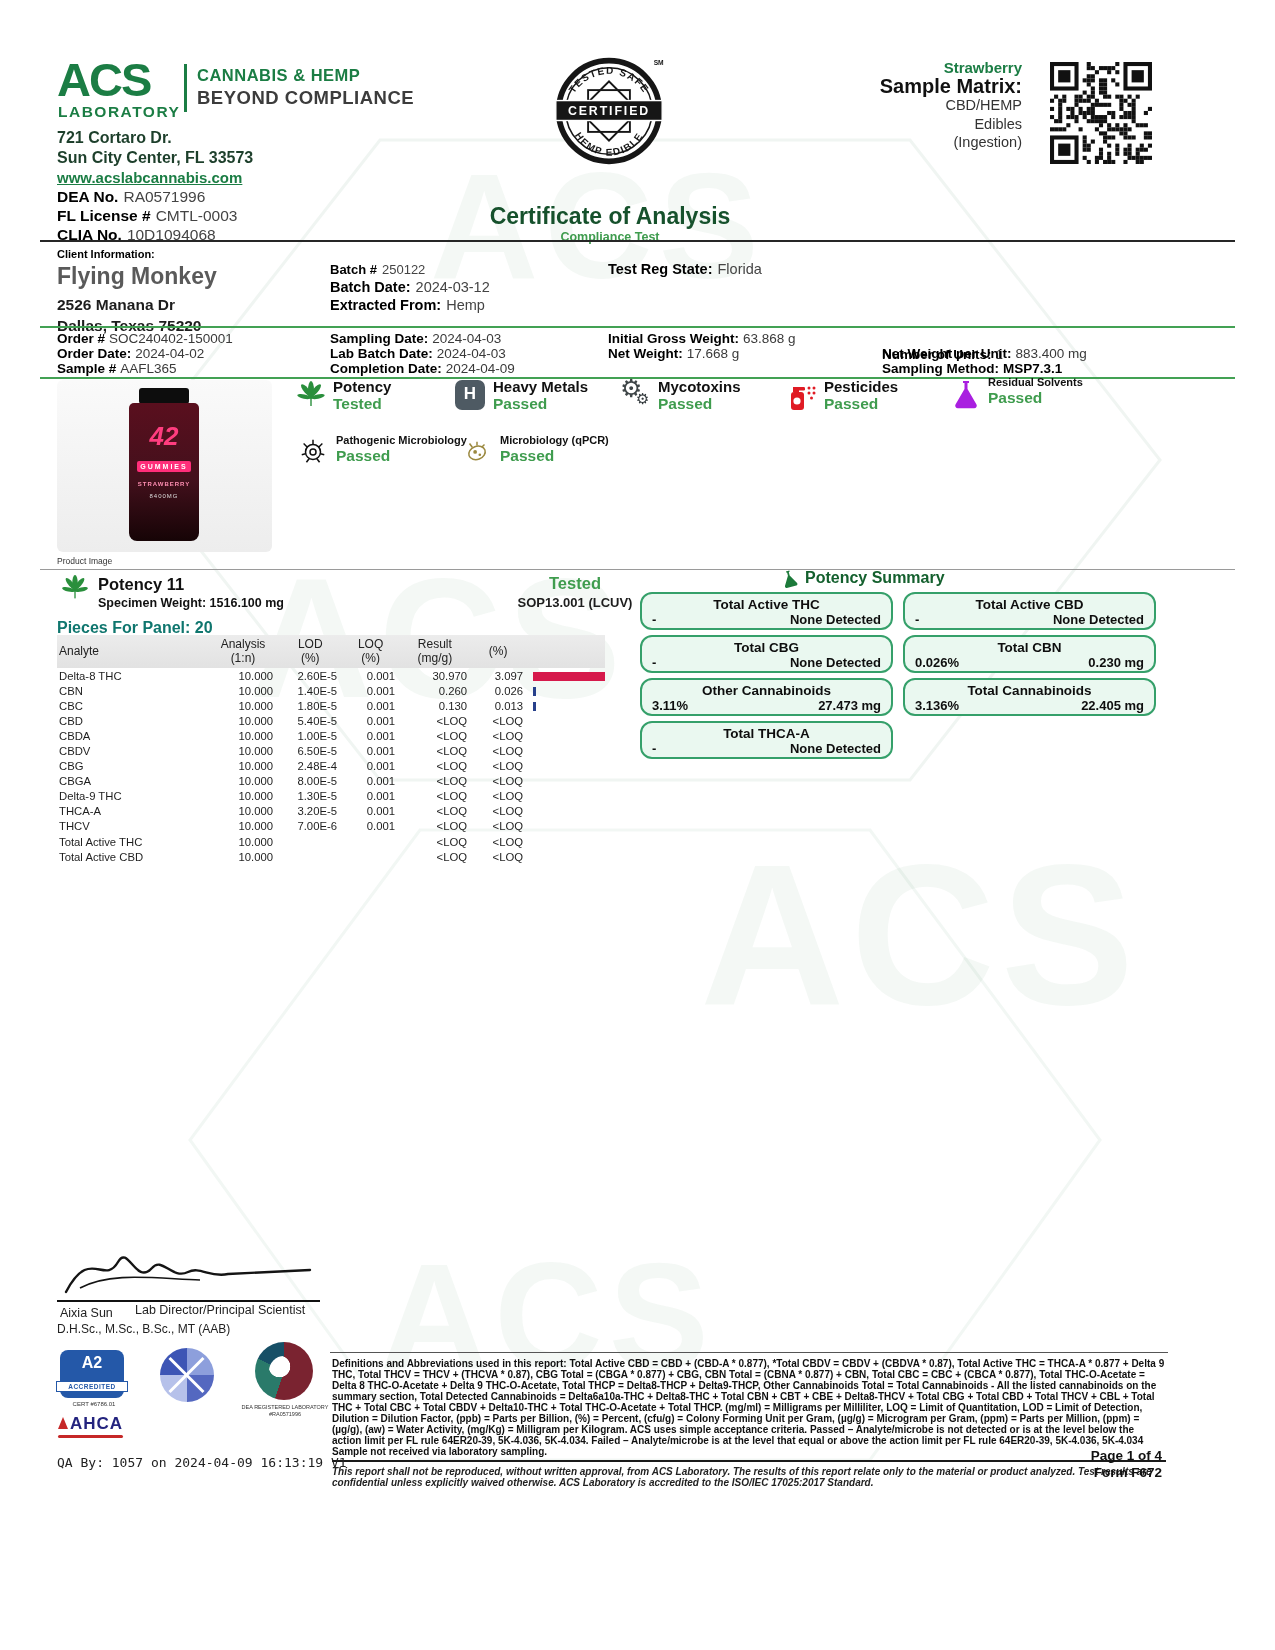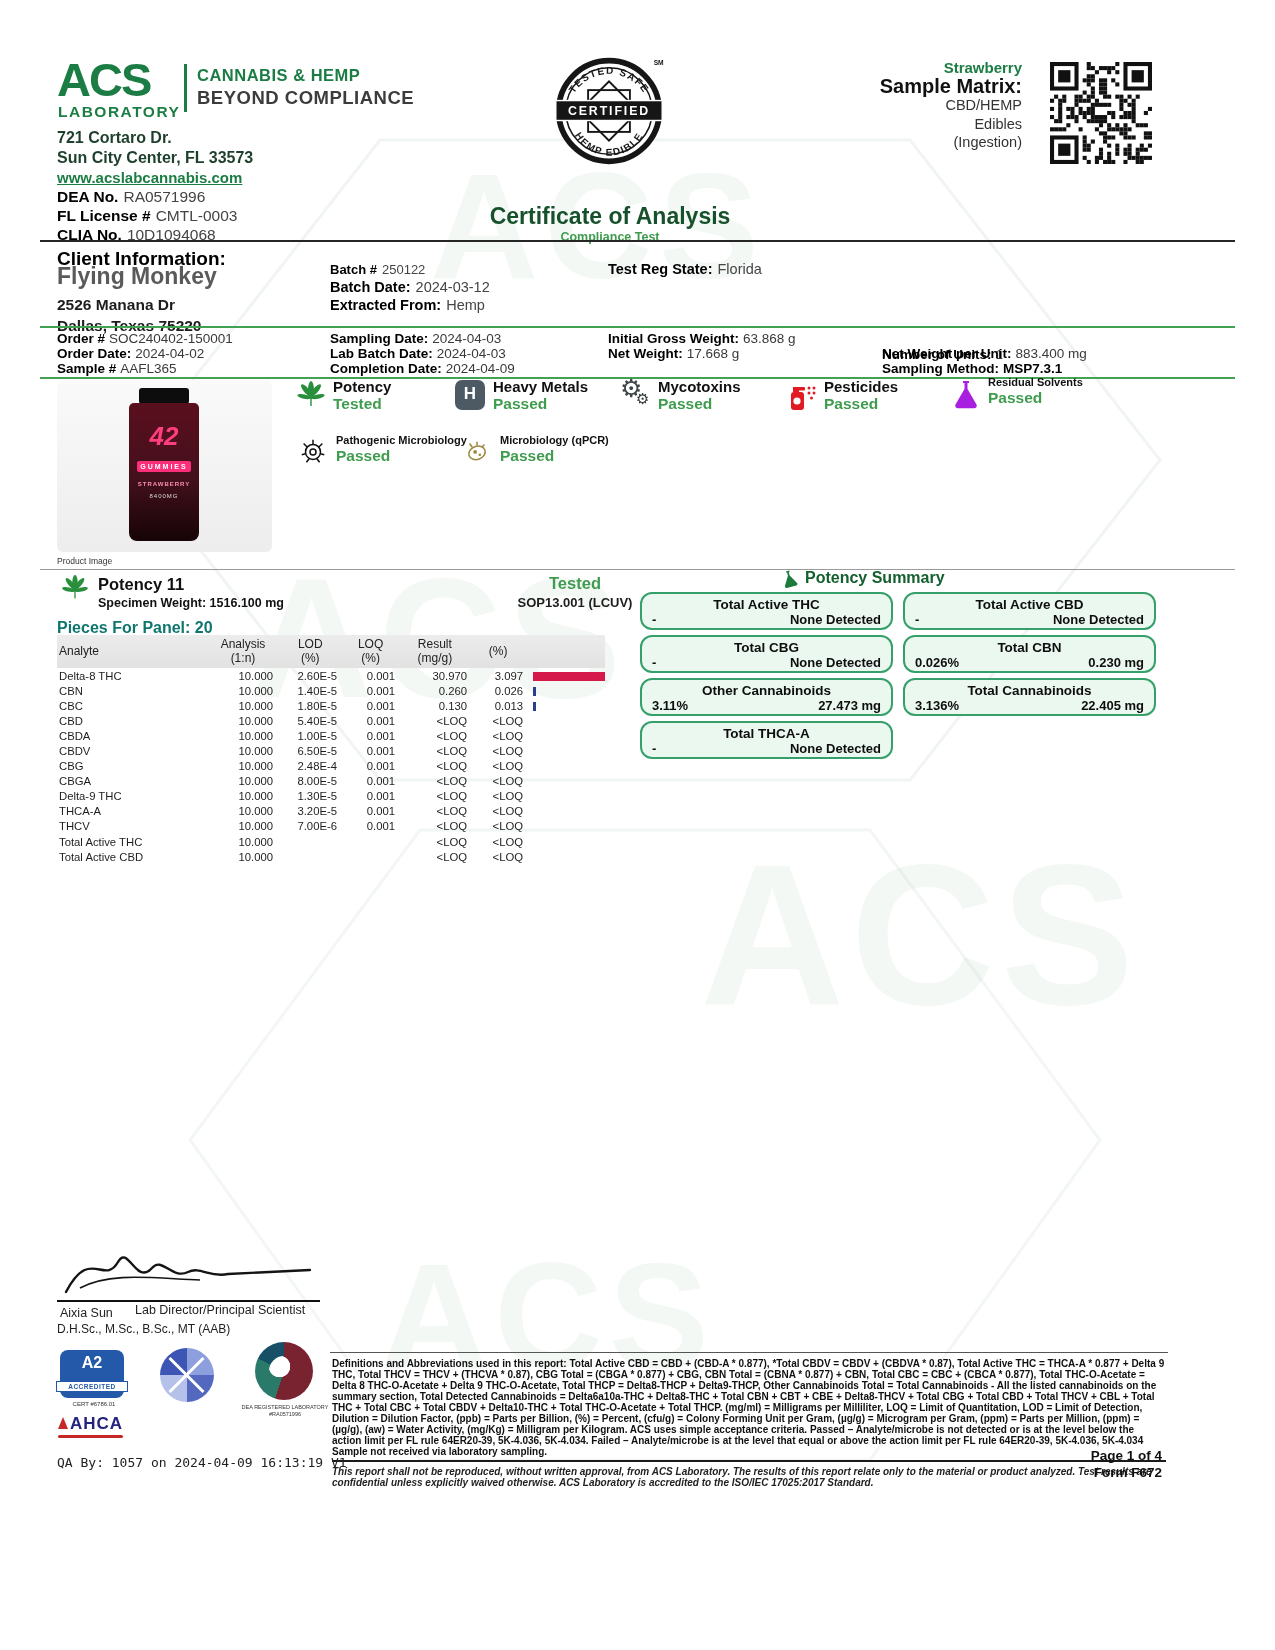--- a/index.html
+++ b/index.html
@@ -25,21 +25,21 @@
   .kv .v{color:#3a3a3a;margin-left:4px;}
   .doc-title{left:380px;top:203px;width:460px;text-align:center;font-size:23px;font-weight:bold;color:#16512c;}
   .doc-sub{left:380px;top:230px;width:460px;text-align:center;font-size:12.5px;font-weight:bold;color:#3f9c4e;}
   .matrix{left:800px;top:58px;width:222px;text-align:right;}
   .matrix .flav{font-size:15px;font-weight:bold;color:#1b7d44;line-height:19px;}
   .matrix .ml{font-size:20px;font-weight:bold;color:#111;line-height:19px;}
   .matrix .mv{font-size:14.5px;color:#333;line-height:18.5px;}
   .rule-dark{left:40px;right:40px;border-top:2.5px solid #262626;}
   .rule-green{left:40px;right:40px;border-top:2px solid #43a154;}
   .rule-gray{left:40px;right:40px;border-top:1px solid #9a9a9a;}
-  .client-label{font-size:19px;font-weight:bold;color:#000;}
+  .client-label{font-size:11px;font-weight:bold;color:#000;}
   .client-name{font-size:23px;font-weight:bold;color:#5a5a5a;}
   .client-addr{font-size:15.5px;font-weight:bold;color:#1d1d1d;line-height:21px;}
   
   .test{position:absolute;z-index:1;}
   .test .ticon{position:absolute;left:0;top:2px;}
   .test .tname{margin-left:38px;font-size:15px;font-weight:bold;color:#111;line-height:17px;white-space:nowrap;}
   .test .tname.small{font-size:11px;line-height:13px;}
   .test .tstat{margin-left:38px;font-size:15.5px;font-weight:bold;color:#3f9c4e;line-height:18px;}
   .icon-hm{display:inline-block;width:30px;height:30px;background:#4e5a63;border-radius:7px;position:relative;}
   .icon-hm::after{content:"H";position:absolute;left:0;right:0;top:4px;text-align:center;color:#fff;font-weight:bold;font-size:17px;}

